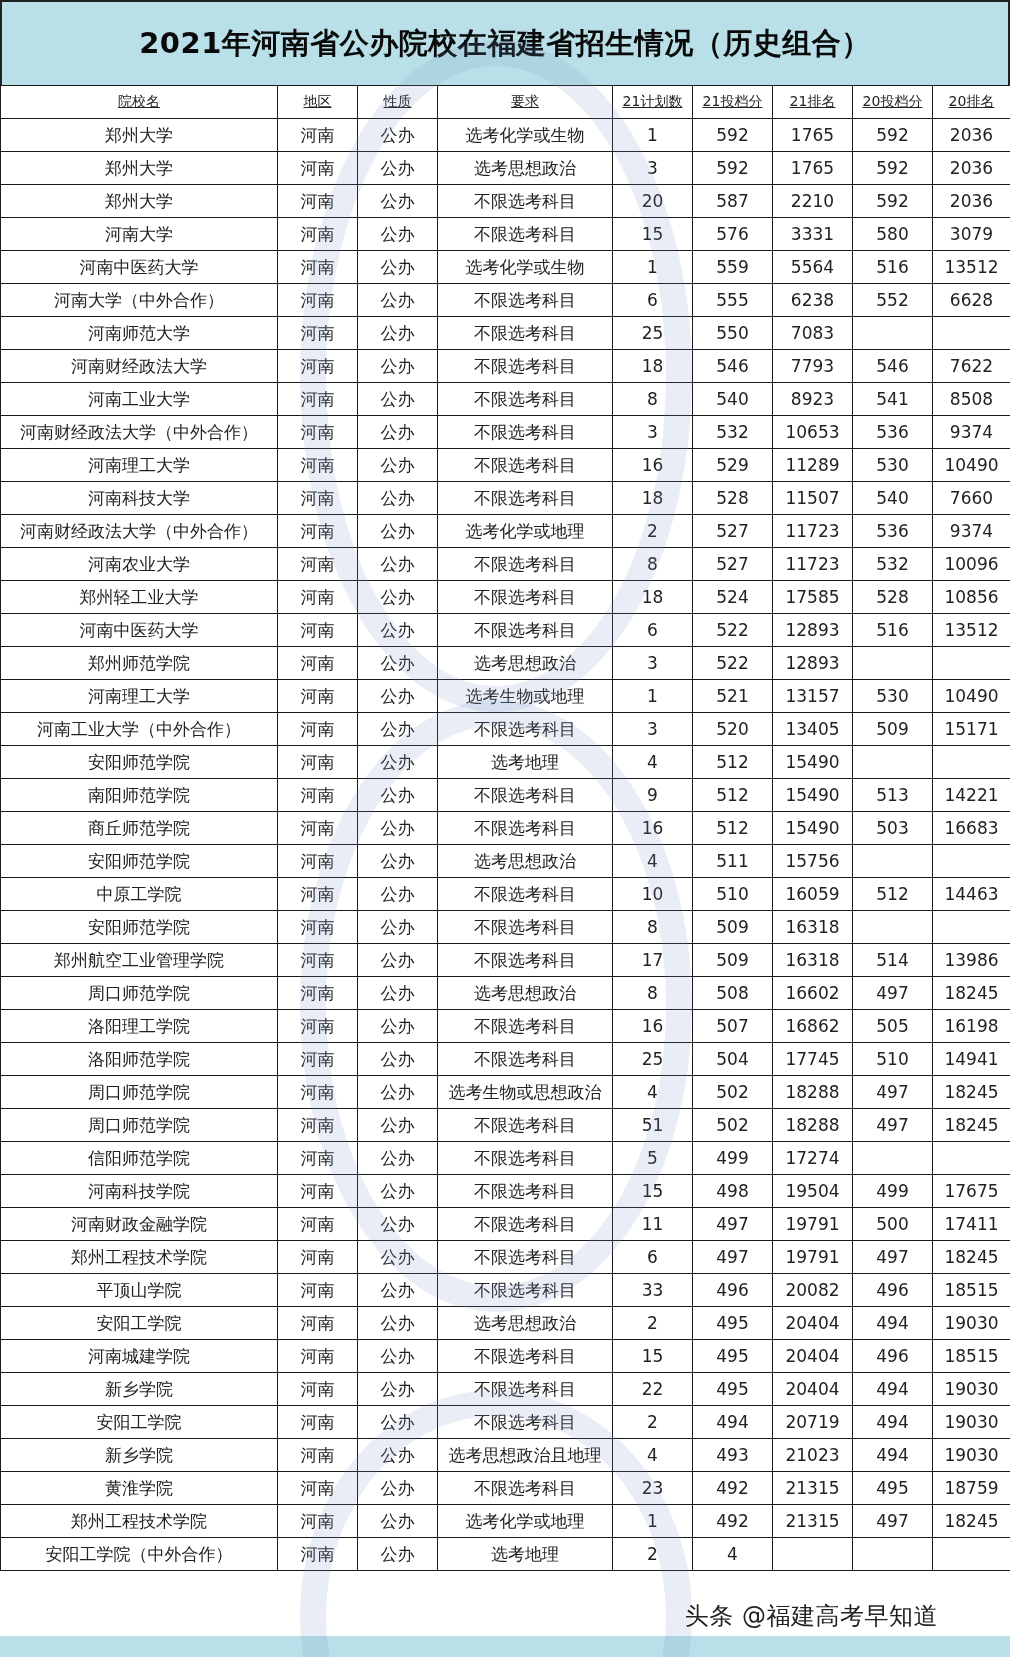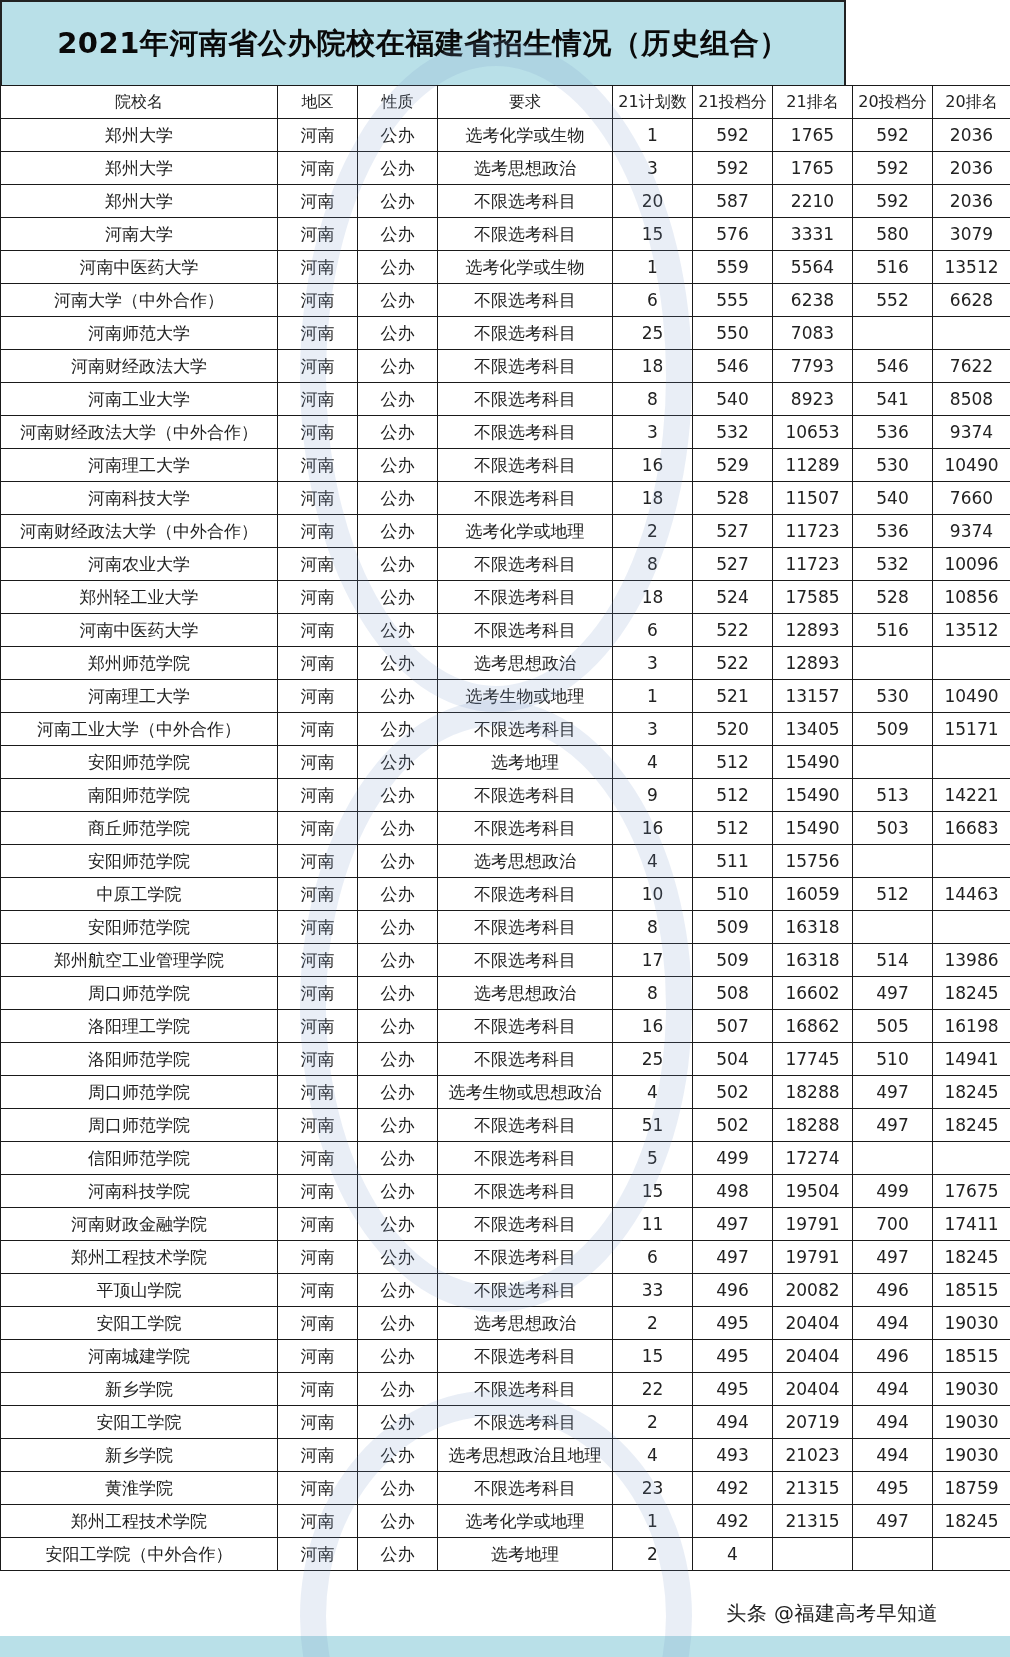--- a/index.html
+++ b/index.html
@@ -3,21 +3,21 @@
   <meta charset="utf-8">
   <style>
     html, body { margin: 0; padding: 0; }
     body {
       width: 1010px; height: 1657px; position: relative; overflow: hidden;
       background: #ffffff;
       font-family: "DejaVu Sans", "Liberation Sans", sans-serif;
       color: #111;
     }
     .title-band {
-      position: absolute; left: 0; top: 0; width: 846px; height: 85px;
+      position: absolute; left: 0; top: 0; width: 1010px; height: 85px;
       background: #b9e0e8; border-top: 2px solid #222; border-left: 2px solid #222; border-right: 2px solid #222;
       box-sizing: border-box;
       display: flex; align-items: center; justify-content: center;
     }
     .title-band h1 {
       margin: 0; font-size: 29px; font-weight: bold; letter-spacing: 0.5px; color: #0a0a0a;
     }
     .bottom-band {
       position: absolute; left: 0; top: 1636px; width: 1010px; height: 21px;
       background: #b9e0e8;
@@ -25,28 +25,28 @@
     table.grid {
       position: absolute; left: 0; top: 85px;
       border-collapse: collapse; table-layout: fixed; width: 1010px;
     }
     table.grid th, table.grid td {
       border: 1.5px solid #1a1a1a; height: 32px; padding: 0;
       text-align: center; vertical-align: middle;
       font-size: 17px; font-weight: normal; white-space: nowrap; overflow: hidden;
       color: #222;
     }
-    table.grid th { font-size: 16px; }
+    table.grid th { font-size: 14px; text-decoration: underline; }
     .watermark-seal {
       position: absolute; pointer-events: none;
       border: 26px solid rgba(120,150,200,0.16); border-radius: 50%;
     }
     .corner-watermark {
       position: absolute; right: 72px; top: 1600px;
-      font-size: 20px; color: #222; background: transparent;
+      font-size: 24px; color: #222; background: transparent;
       text-shadow: 0 0 2px #fff, 0 0 3px #fff;
       letter-spacing: 0.5px;
     }
   </style>
 </head>
 <body>
 
 <div class="title-band">
   <h1>2021年河南省公办院校在福建省招生情况（历史组合）</h1>
 </div>
@@ -441,21 +441,21 @@
         <td>17675</td>
       </tr>
       <tr>
         <td>河南财政金融学院</td>
         <td>河南</td>
         <td>公办</td>
         <td>不限选考科目</td>
         <td>11</td>
         <td>497</td>
         <td>19791</td>
-        <td>700</td>
+        <td>500</td>
         <td>17411</td>
       </tr>
       <tr>
         <td>郑州工程技术学院</td>
         <td>河南</td>
         <td>公办</td>
         <td>不限选考科目</td>
         <td>6</td>
         <td>497</td>
         <td>19791</td>

